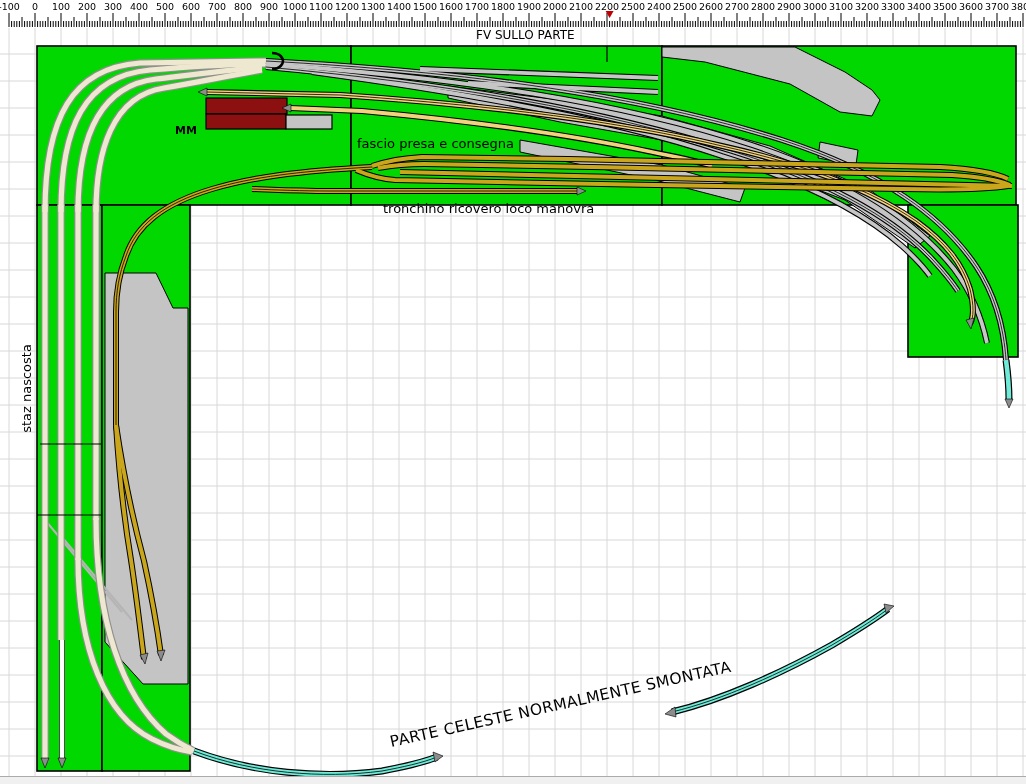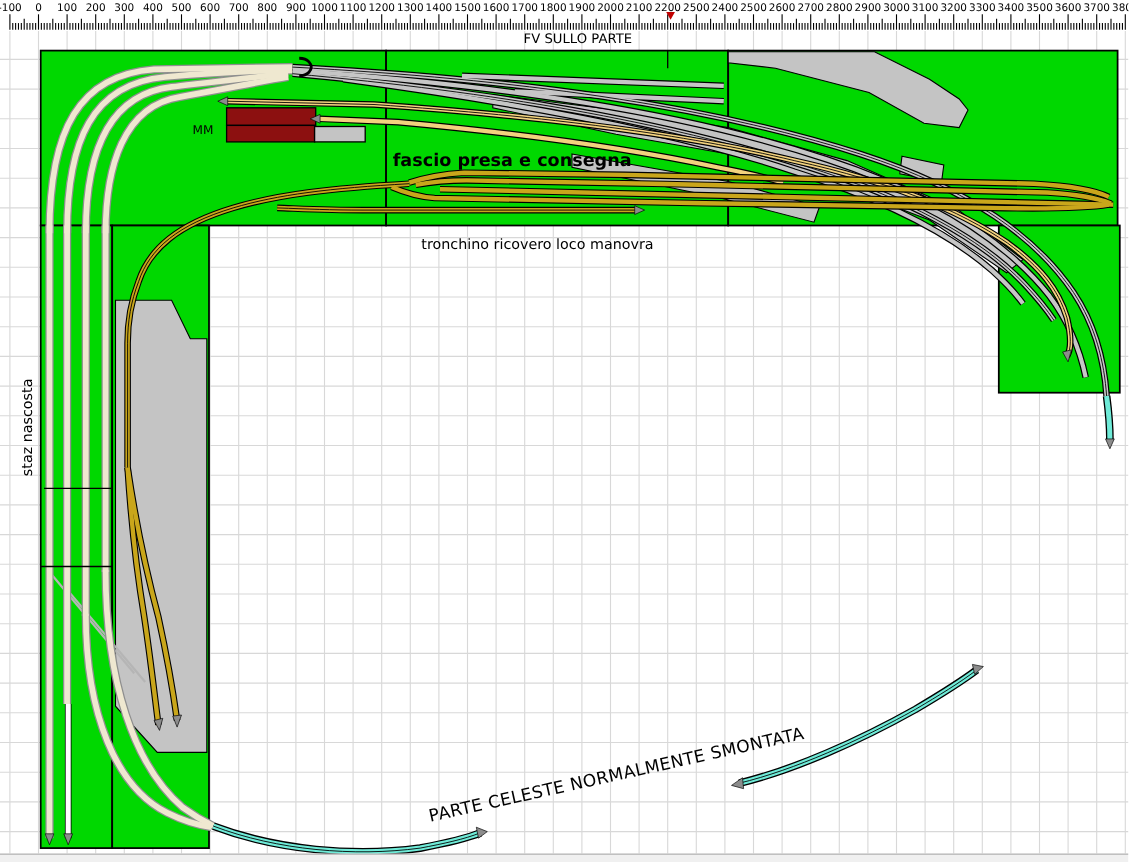--- a/index.html
+++ b/index.html
@@ -22,23 +22,23 @@
   .ghost{stroke:#B5B5B5;stroke-width:2;fill:none;}
   .jointtick{stroke:#000;stroke-width:1.2;}
   .arrow{fill:var(--arrow-gray,#8C8C8C);stroke:#000;stroke-width:0.6;}
   .bumper{stroke:#000;stroke-width:2.6;fill:none;}
   .bld-maroon{fill:var(--building-maroon,#8C1010);stroke:#000;stroke-width:1.2;}
   .bld-gray{fill:var(--area-gray,#C4C4C4);stroke:#000;stroke-width:1.2;}
   .rulertext{font-family:"DejaVu Sans","Liberation Sans",sans-serif;font-size:9.5px;fill:#000;}
   .ruletick{stroke:#000;stroke-width:1;}
   .lbl{position:absolute;color:#000;white-space:nowrap;}
   .lbl-fv{left:476px;top:28px;font-size:12px;}
-  .lbl-mm{left:175px;top:112px;font-size:11px;font-weight:normal;}
-  .lbl-fascio{left:357px;top:136px;font-size:16px;font-weight:bold;}
-  .lbl-tronchino{left:383px;top:215px;font-size:13px;text-align:center;}
+  .lbl-mm{left:175px;top:124px;font-size:11px;font-weight:bold;}
+  .lbl-fascio{left:357px;top:136px;font-size:13px;}
+  .lbl-tronchino{left:383px;top:201px;font-size:13px;text-align:center;}
   .lbl-staz{left:-20px;top:381px;width:92px;text-align:center;font-size:13px;
             transform:rotate(-90deg);}
   .lbl-parte{left:392px;top:733px;font-size:15.5px;letter-spacing:0.4px;
              transform:rotate(-12.5deg);transform-origin:0 100%;}
   .statusbar{position:absolute;left:0;bottom:0;width:1026px;height:7px;
              background:var(--statusbar-bg,#F0F0F0);
              border-top:1px solid var(--statusbar-border,#ABABAB);}
 </style>
 </head>
 <body>

